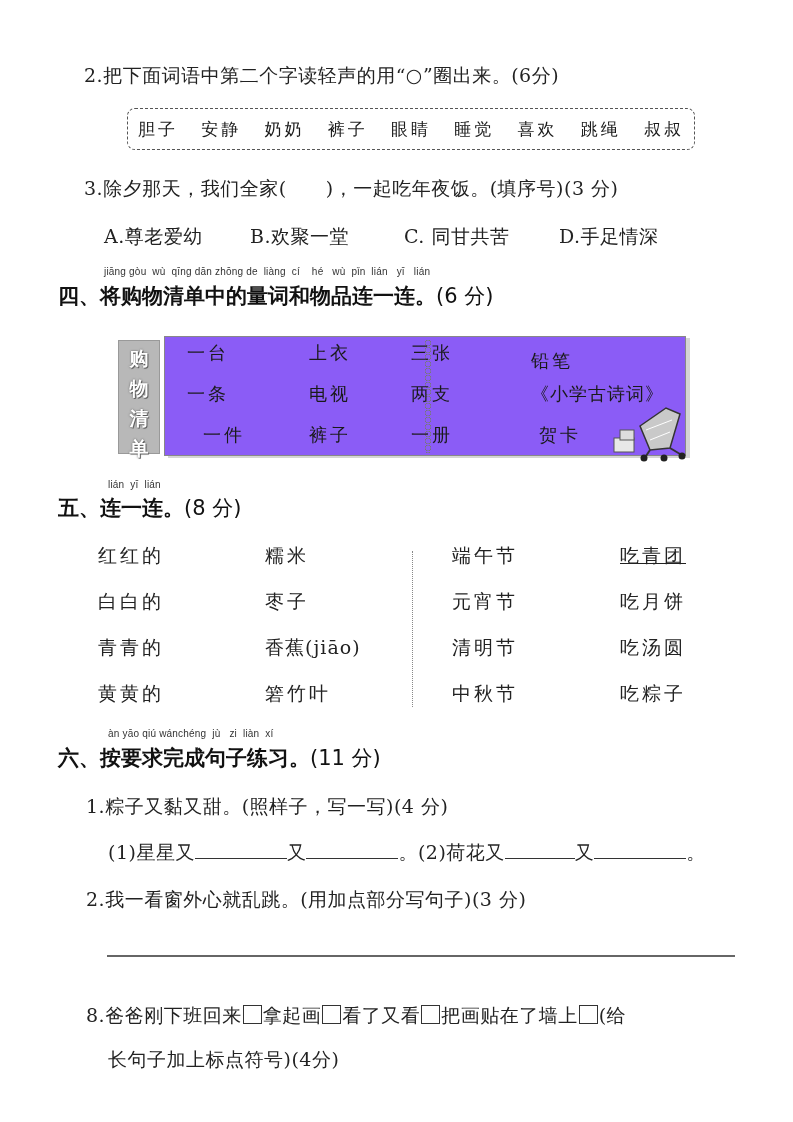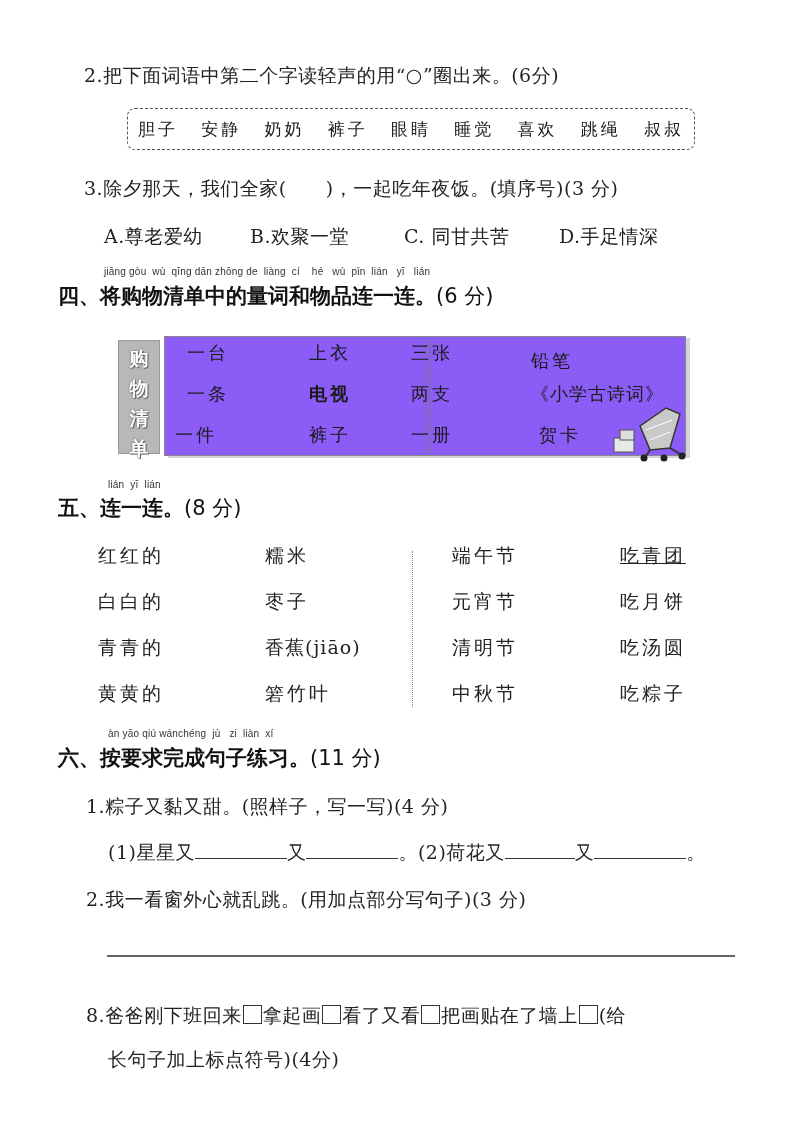--- a/index.html
+++ b/index.html
@@ -70,23 +70,23 @@
   <div class="tab">
     <div>购</div>
     <div>物</div>
     <div>清</div>
     <div>单</div>
   </div>
   <div class="paper">
     <div class="spiral"></div>
     <div class="cell" style="left:22px;top:4px;">一台</div>
     <div class="cell" style="left:22px;top:45px;">一条</div>
-    <div class="cell" style="left:10px;top:86px;">一件</div>
+    <div class="cell" style="left:38px;top:86px;">一件</div>
     <div class="cell" style="left:144px;top:4px;">上衣</div>
-    <div class="cell" style="left:144px;top:45px;font-weight:bold;">电视</div>
+    <div class="cell" style="left:144px;top:45px;">电视</div>
     <div class="cell" style="left:144px;top:86px;">裤子</div>
     <div class="cell" style="left:246px;top:4px;">三张</div>
     <div class="cell" style="left:246px;top:45px;">两支</div>
     <div class="cell" style="left:246px;top:86px;">一册</div>
     <div class="cell" style="left:366px;top:4px;margin-top:8px;">铅笔</div>
     <div class="cell" style="left:366px;top:45px;letter-spacing:1px;">《小学古诗词》</div>
     <div class="cell" style="left:366px;top:86px;margin-left:8px;">贺卡</div>
   </div>
 </div>
 <svg class="cart" viewBox="0 0 85 62">

